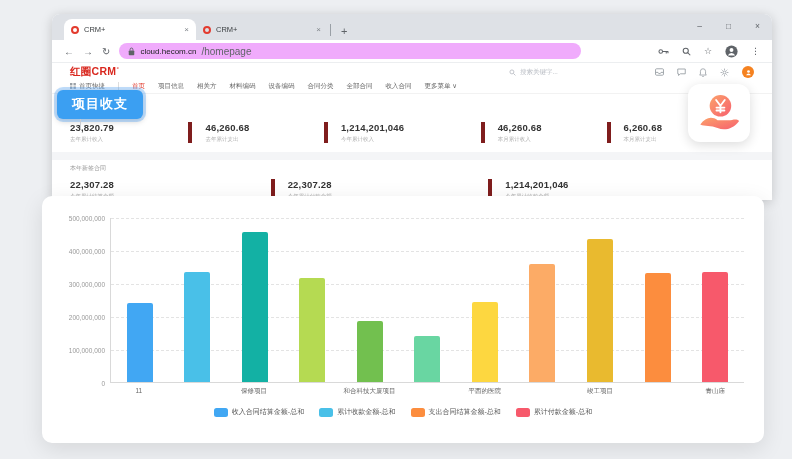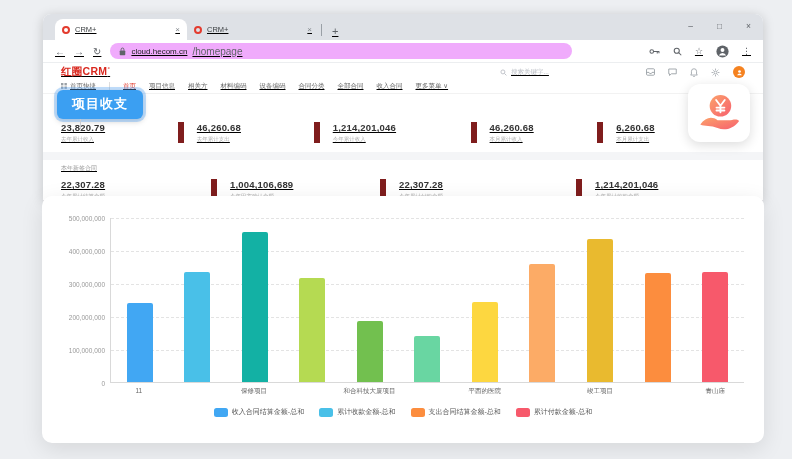--- a/index.html
+++ b/index.html
@@ -1,22 +1,22 @@
 <!DOCTYPE html>
 <html><head>
 <meta charset="utf-8">
 <style>
   * { box-sizing: border-box; margin: 0; padding: 0; }
   html,body { width:792px; height:459px; overflow:hidden; }
   body { font-family:"Liberation Sans","DejaVu Sans",sans-serif; background:#edeff2; position:relative; }
   .page { position:absolute; inset:0; }
 
   
-  .browser { position:absolute; left:43px; top:14px; width:720px; height:186px;
-             background:#fff; border-radius:8px 8px 0 0; box-shadow:0 2px 12px rgba(0,0,0,.18);text-decoration:underline; }
+  .browser { position:absolute; left:52px; top:14px; width:720px; height:186px;
+             background:#fff; border-radius:8px 8px 0 0; box-shadow:0 2px 12px rgba(0,0,0,.18); }
   .tabstrip { height:26px; background:#dee1e6; border-radius:8px 8px 0 0;
               display:flex; align-items:flex-end; position:relative; }
   .tab { display:flex; align-items:center; padding:0 7px; width:132px; }
   .tab.active { margin-left:12px; height:21px; background:#fff; border-radius:8px 8px 0 0; }
   .tab.inactive { height:21px; color:#5f6368; }
   .favicon { width:8px; height:8px; border:2px solid #e33b2e; border-radius:50%; flex:0 0 auto; }
   .tab-title { font-size:7.5px; color:#3c4043; flex:1; margin-left:5px; white-space:nowrap; overflow:hidden; }
   .tab-close { font-size:8px; color:#80868b; margin-left:4px; }
   .tab-divider { width:1px; height:12px; background:#9aa0a6; margin:0 4px 4px 2px; }
   .newtab { font-size:11px; color:#5f6368; margin:0 0 3px 6px; }
@@ -45,21 +45,21 @@
                 align-items:center; justify-content:center; }
   .app-nav { height:15px; display:flex; align-items:center; gap:13px; padding:0 18px;
              font-size:6.5px; color:#666; border-bottom:1px solid #f2f2f2; }
   .nav-item { white-space:nowrap; cursor:default; display:flex; align-items:center; gap:3px; }
   .nav-item.active { color:#e03426; }
   .nav-sep { width:1px; height:8px; background:#ddd; }
 
   .stats { padding-top:28px; }
   .stats-row { display:flex; padding-left:18px; padding-right:30px; }
   .stat-cell { flex:1; min-width:0; }
-  .stat-cell + .stat-cell { border-left:6px solid #7f1d1d; padding-left:13px; }
+  .stat-cell + .stat-cell { border-left:4px solid #7f1d1d; padding-left:13px; }
   .stat-cell:nth-child(3) { flex:1.18; }
   .stat-cell:nth-child(4) { flex:0.92; }
   .stat-value { font-size:9.5px; font-weight:bold; color:#333; letter-spacing:.2px; white-space:nowrap; }
   .stat-label { font-size:5.5px; color:#b0b0b0; margin-top:3px; white-space:nowrap; }
   .stats-band { height:8px; background:#f4f5f7; margin-top:9px; }
   .section-title { font-size:6px; color:#999; padding:4px 0 3px 18px; }
   .stats-row.second { margin-top:3px; }
 
   
   .callout { position:absolute; left:57px; top:90px; z-index:7; background:#3b9ff2; color:#fff;
@@ -223,24 +223,20 @@
               <div class="stat-value">6,260.68</div>
               <div class="stat-label">本月累计支出</div>
             </div>
           </div>
         <div class="stats-band"></div>
         <div class="section-title">本年新签合同</div>
         <div class="stats-row second">
             <div class="stat-cell">
               <div class="stat-value">22,307.28</div>
               <div class="stat-label">今年累计结算金额</div>
-            </div>
-            <div class="stat-cell">
-              <div class="stat-value">1,004,106,689</div>
-              <div class="stat-label">今年甲方确认金额</div>
             </div>
             <div class="stat-cell">
               <div class="stat-value">22,307.28</div>
               <div class="stat-label">今年累计付款金额</div>
             </div>
             <div class="stat-cell">
               <div class="stat-value">1,214,201,046</div>
               <div class="stat-label">今年累计收款金额</div>
             </div>
           </div>

